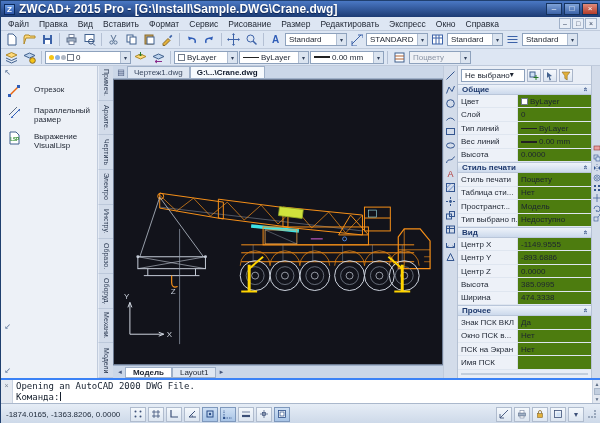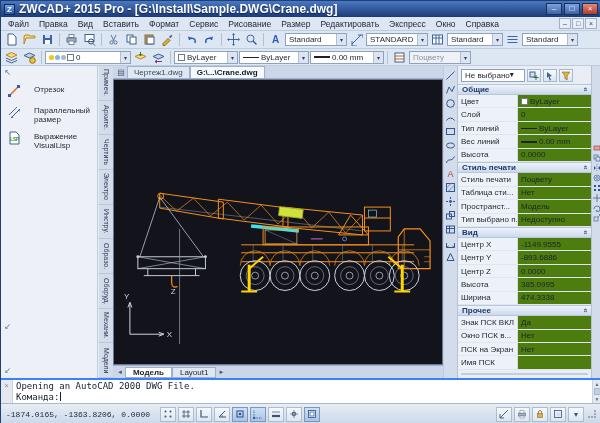--- a/index.html
+++ b/index.html
@@ -72,21 +72,21 @@
 
 .command{position:absolute;left:0;top:377px;width:600px;height:25px;background:#fff;border-top:2px solid #3b82f6;display:flex}
 .cgutter{width:12px;background:#e4e9f1;border-right:1px solid #c8d2e0;display:flex;flex-direction:column;align-items:center;padding-top:2px;color:#7a8698;font-size:7px}
 .clines{flex:1;font-family:"DejaVu Sans Mono",monospace;font-size:9px;padding:1px 3px;color:#16202e}
 .cline{height:11px;line-height:11px;white-space:nowrap}
 .caret{display:inline-block;width:1px;height:9px;background:#16202e;vertical-align:-1px;margin-left:1px}
 .cscroll{width:9px;background:#e4e9f1;border-left:1px solid #c8d2e0;display:flex;flex-direction:column;align-items:center;justify-content:space-between;font-size:5px;color:#5a6b84;padding:1px 0}
 .cthumb{width:7px;flex:1;margin:1px 0;background:#c3cfdf;border:1px solid #a8b6c9}
 
 .status{position:absolute;left:0;top:402px;width:600px;height:21px;background:linear-gradient(#e6edf6,#ccd8e8);border-top:1px solid #aab8cc;display:flex;align-items:center;padding:0 5px;gap:2px}
-.coords{font-family:Liberation Mono, monospace;font-size:8px;color:#1c2838;padding-right:8px;white-space:nowrap}
+.coords{font-family:Liberation Sans, sans-serif;font-size:8px;color:#1c2838;padding-right:8px;white-space:nowrap}
 .stgl{width:16px;height:15px;border:1px solid #b0bcce;background:linear-gradient(#f4f8fc,#dde6f1);display:flex;align-items:center;justify-content:center;color:#3c5078;font-size:8px}
 .stgl.on{background:linear-gradient(#cfe0f4,#a8c4e6);border-color:#7e98bc}
 .sright{margin-left:auto;display:flex;align-items:center;gap:2px}
 .grip{width:8px;height:8px;border-right:2px dotted #9aa8bc;border-bottom:2px dotted #9aa8bc;margin-left:2px}
 svg{display:block}
 </style>
 </head>
 <body>
 
 <div class="win">

